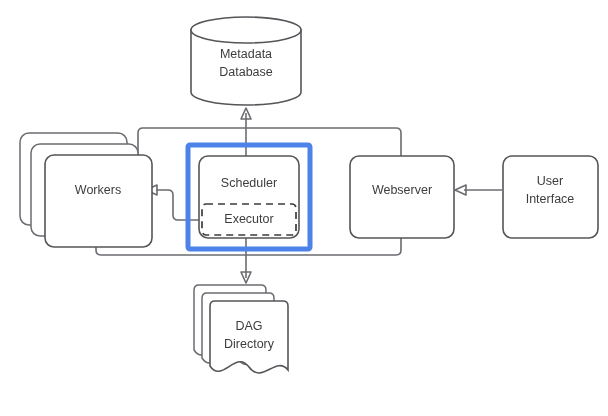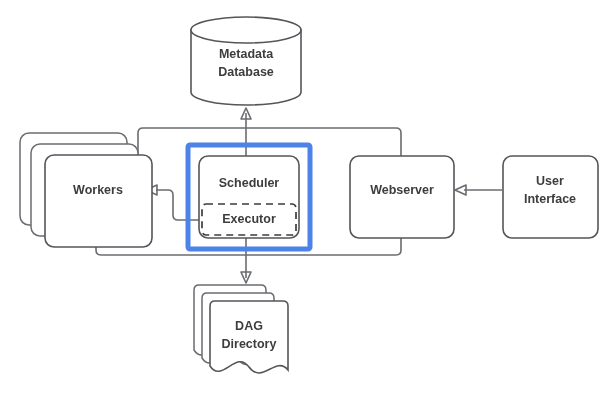--- a/index.html
+++ b/index.html
@@ -10,21 +10,20 @@
   }
   body {
     font-family: "Liberation Sans", sans-serif;
   }
   #canvas {
     position: relative;
     width: 608px;
     height: 416px;
     background: #ffffff;
     overflow: hidden;
-    font-weight: bold;
   }
   #diagram-svg {
     position: absolute;
     left: 0;
     top: 0;
     width: 608px;
     height: 416px;
   }
   .node-label {
     font-family: "Liberation Sans", sans-serif;

